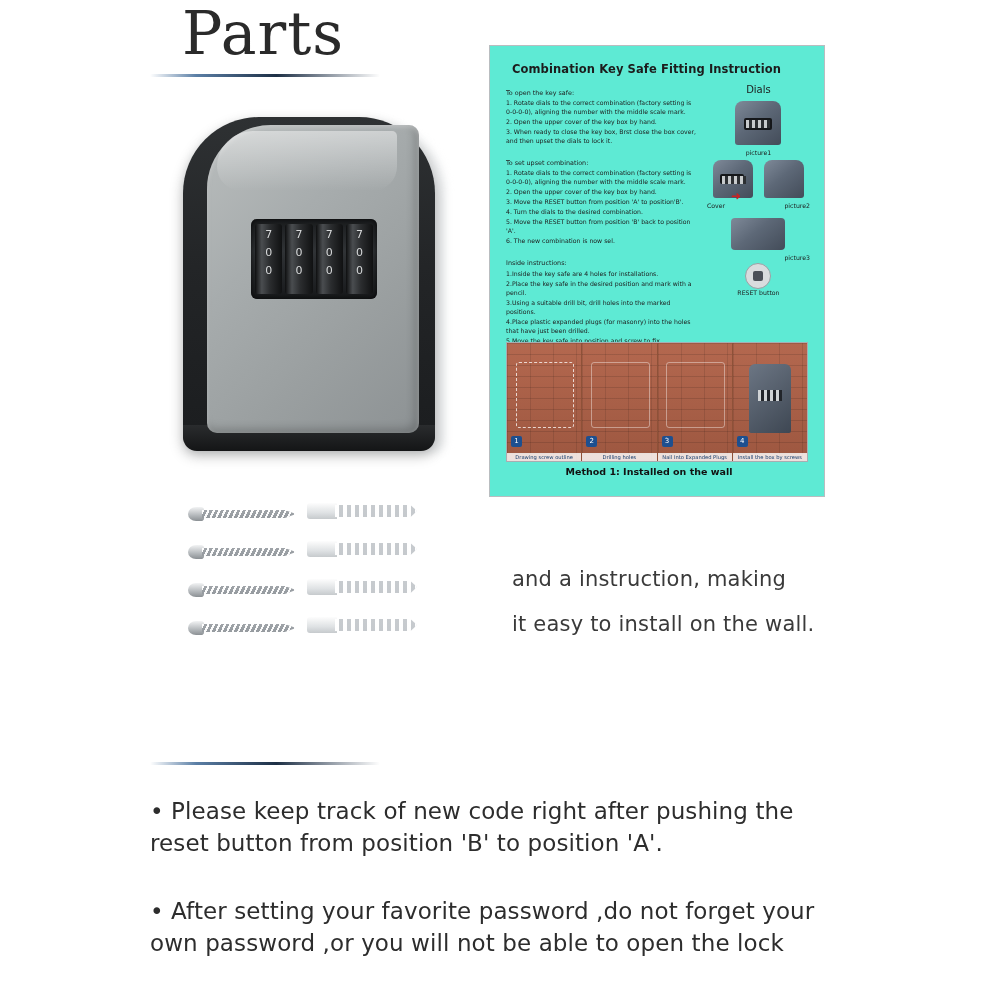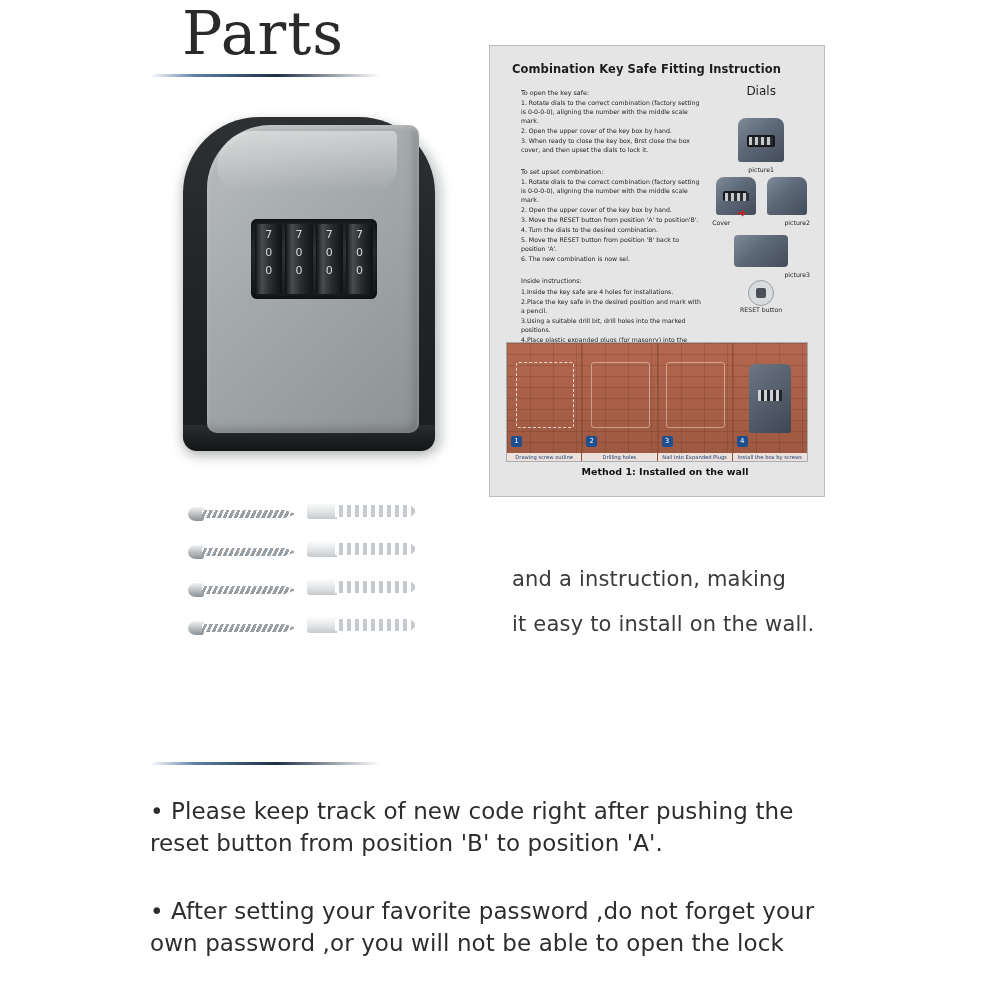--- a/index.html
+++ b/index.html
@@ -190,21 +190,21 @@
     clip-path: polygon(0 0, 92% 0, 100% 50%, 92% 100%, 0 100%);
   }
 
   
   .sheet {
     position: absolute;
     left: 489px;
     top: 45px;
     width: 336px;
     height: 452px;
-    background: #e5e5e5;
+    background: #5eead4;
     border: 1px solid #b9bdc0;
     box-sizing: border-box;
     padding: 14px 12px 10px 16px;
     font-family: "DejaVu Sans", sans-serif;
     color: #1c1c1c;
     overflow: hidden;
   }
   .sheet-title {
     font-size: 11.5px;
     font-weight: bold;
@@ -212,21 +212,20 @@
     letter-spacing: 0.1px;
   }
   .sheet-cols {
     display: flex;
     gap: 8px;
   }
   .sheet-left {
     width: 196px;
     font-size: 6.2px;
     line-height: 1.45;
-    margin-left: 15px;
   }
   .sheet-right {
     width: 110px;
     position: relative;
   }
   .blk-head {
     font-size: 6.4px;
     margin: 5px 0 1px 0;
   }
   .blk-list {
@@ -243,23 +242,23 @@
   .ill {
     position: relative;
     margin-bottom: 4px;
     text-align: center;
   }
   .ill-cap {
     font-size: 6.2px;
     color: #1c1c1c;
   }
   .ill-cap-top {
-    font-size: 12px;
+    font-size: 10px;
     text-align: center;
-    margin-bottom: 20px;
+    margin-bottom: 6px;
   }
   .box3d {
     display: inline-block;
     width: 46px;
     height: 44px;
     background: linear-gradient(140deg, #7f8a99 0%, #5d6877 45%, #434c59 100%);
     border-radius: 8px 8px 3px 3px;
     position: relative;
   }
   .box3d .dials3 {
@@ -376,21 +375,21 @@
     content: "";
     position: absolute;
     left: 22%;
     top: 38%;
     width: 56%;
     height: 16%;
     background: repeating-linear-gradient(90deg, #d0d3d5 0 3px, #22252a 3px 6px);
   }
   .method-label {
     position: absolute;
-    left: 24px;
+    left: 8px;
     top: 420px;
     width: 302px;
     text-align: center;
     font-size: 9.5px;
     font-weight: bold;
     color: #111;
   }
 
   
   .desc {

